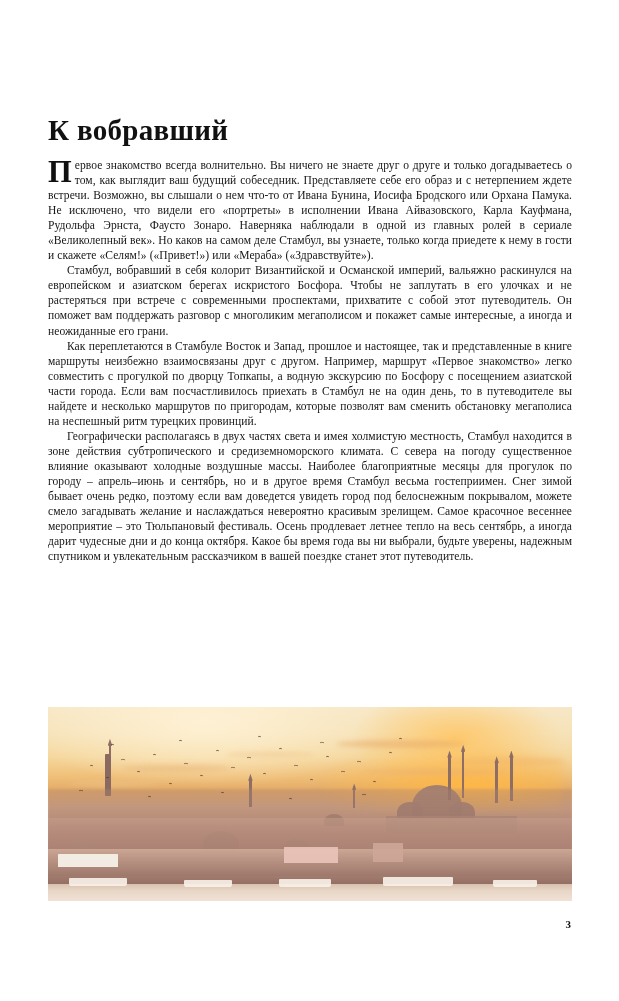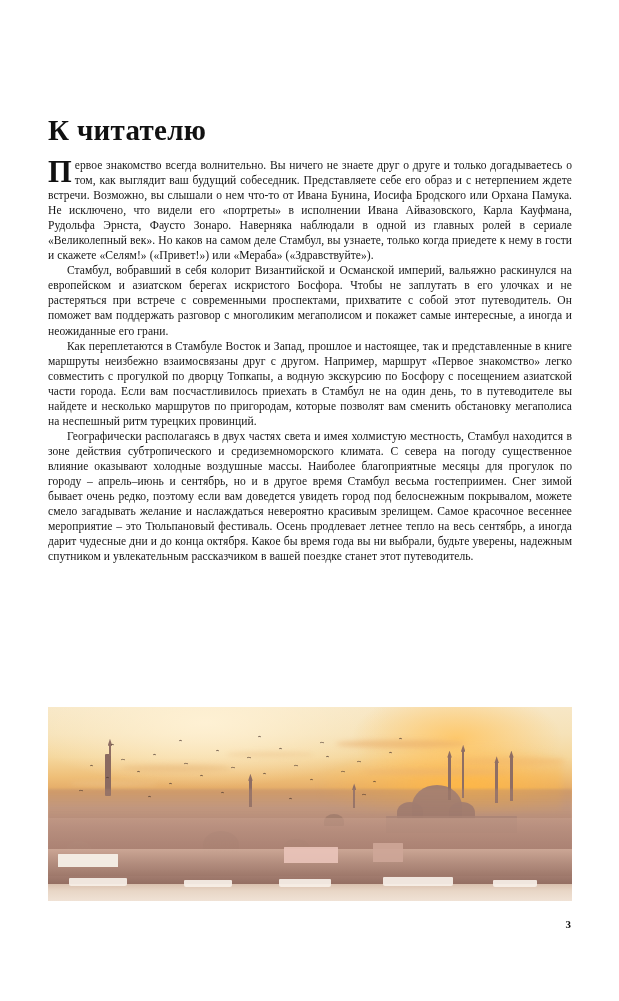--- a/index.html
+++ b/index.html
@@ -208,21 +208,21 @@
     font-size: 11px;
     font-weight: bold;
     color: #111111;
   }
 </style>
 </head>
 <body>
 
 <div class="page">
 
-  <h1 class="page-title">К читателю</h1>
+  <h1 class="page-title">К вобравший</h1>
 
   <div class="content">
     <p class="para first">Первое знакомство всегда волнительно. Вы ничего не знаете друг о друге и только догадываетесь о том, как выглядит ваш будущий собеседник. Представляете себе его образ и с нетерпением ждете встречи. Возможно, вы слышали о нем что-то от Ивана Бунина, Иосифа Бродского или Орхана Памука. Не исключено, что видели его «портреты» в исполнении Ивана Айвазовского, Карла Кауфмана, Рудольфа Эрнста, Фаусто Зонаро. Наверняка наблюдали в одной из главных ролей в сериале «Великолепный век». Но каков на самом деле Стамбул, вы узнаете, только когда приедете к нему в гости и скажете «Селям!» («Привет!») или «Мераба» («Здравствуйте»).</p>
     <p class="para">Стамбул, вобравший в себя колорит Византийской и Османской империй, вальяжно раскинулся на европейском и азиатском берегах искристого Босфора. Чтобы не заплутать в его улочках и не растеряться при встрече с современными проспектами, прихватите с собой этот путеводитель. Он поможет вам поддержать разговор с многоликим мегаполисом и покажет самые интересные, а иногда и неожиданные его грани.</p>
     <p class="para">Как переплетаются в Стамбуле Восток и Запад, прошлое и настоящее, так и представленные в книге маршруты неизбежно взаимосвязаны друг с другом. Например, маршрут «Первое знакомство» легко совместить с прогулкой по дворцу Топкапы, а водную экскурсию по Босфору с посещением азиатской части города. Если вам посчастливилось приехать в Стамбул не на один день, то в путеводителе вы найдете и несколько маршрутов по пригородам, которые позволят вам сменить обстановку мегаполиса на неспешный ритм турецких провинций.</p>
     <p class="para">Географически располагаясь в двух частях света и имея холмистую местность, Стамбул находится в зоне действия субтропического и средиземноморского климата. С севера на погоду существенное влияние оказывают холодные воздушные массы. Наиболее благоприятные месяцы для прогулок по городу – апрель–июнь и сентябрь, но и в другое время Стамбул весьма гостеприимен. Снег зимой бывает очень редко, поэтому если вам доведется увидеть город под белоснежным покрывалом, можете смело загадывать желание и наслаждаться невероятно красивым зрелищем. Самое красочное весеннее мероприятие – это Тюльпановый фестиваль. Осень продлевает летнее тепло на весь сентябрь, а иногда дарит чудесные дни и до конца октября. Какое бы время года вы ни выбрали, будьте уверены, надежным спутником и увлекательным рассказчиком в вашей поездке станет этот путеводитель.</p>
   </div>
 
   <div class="photo-frame">
     <div class="photo">

